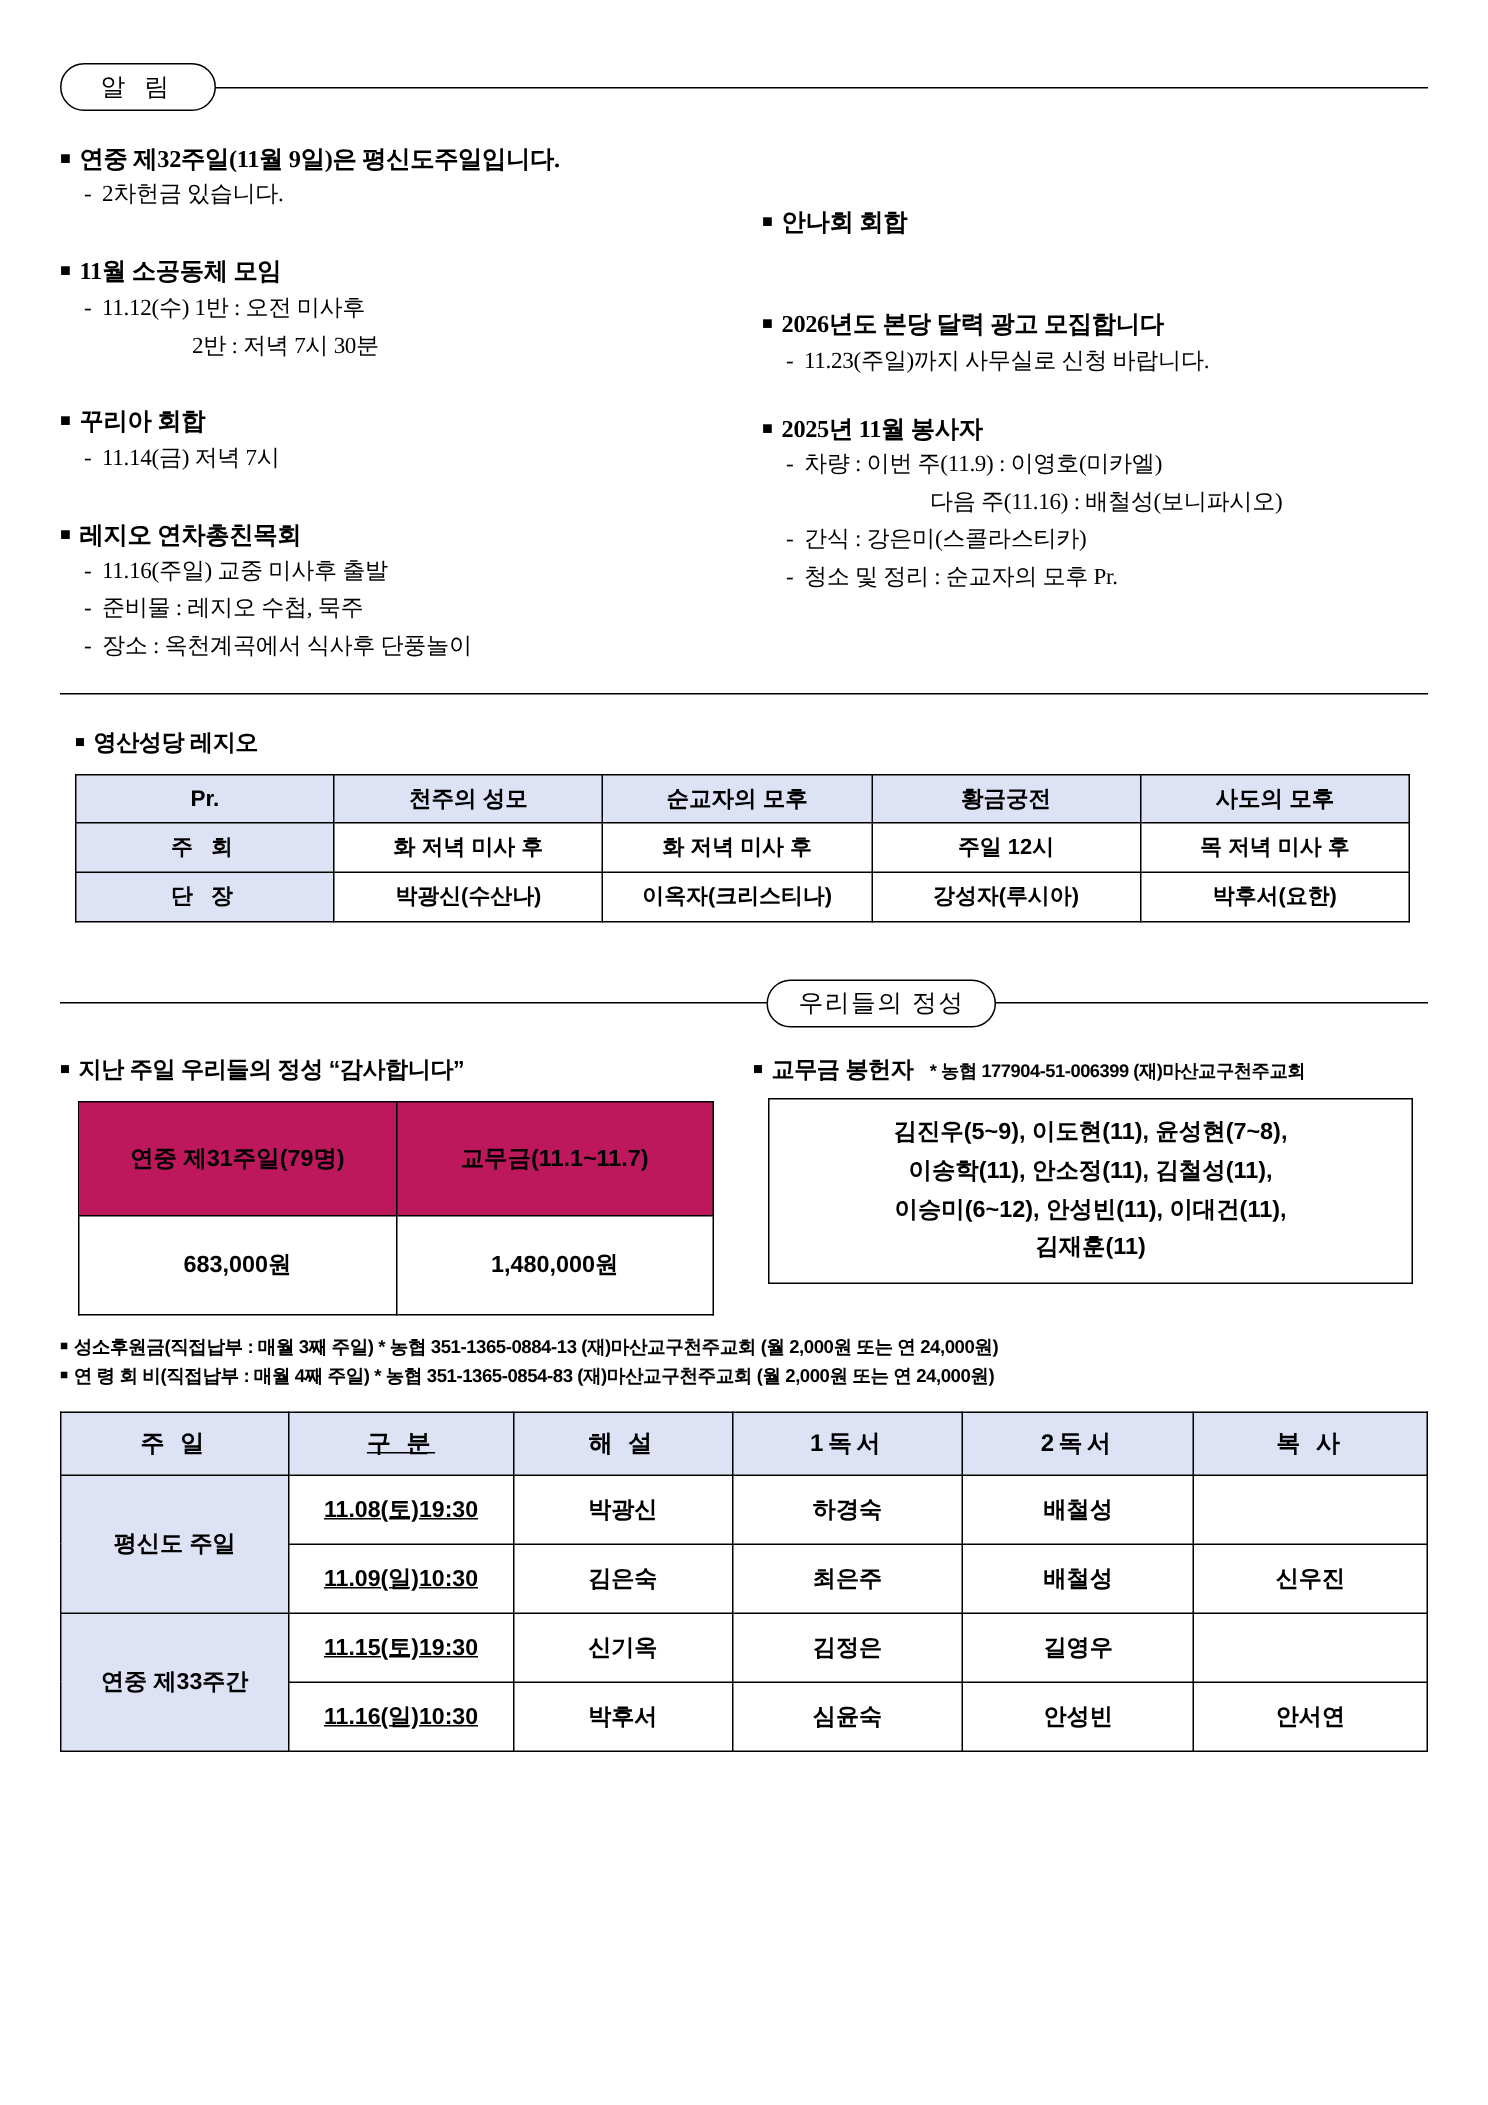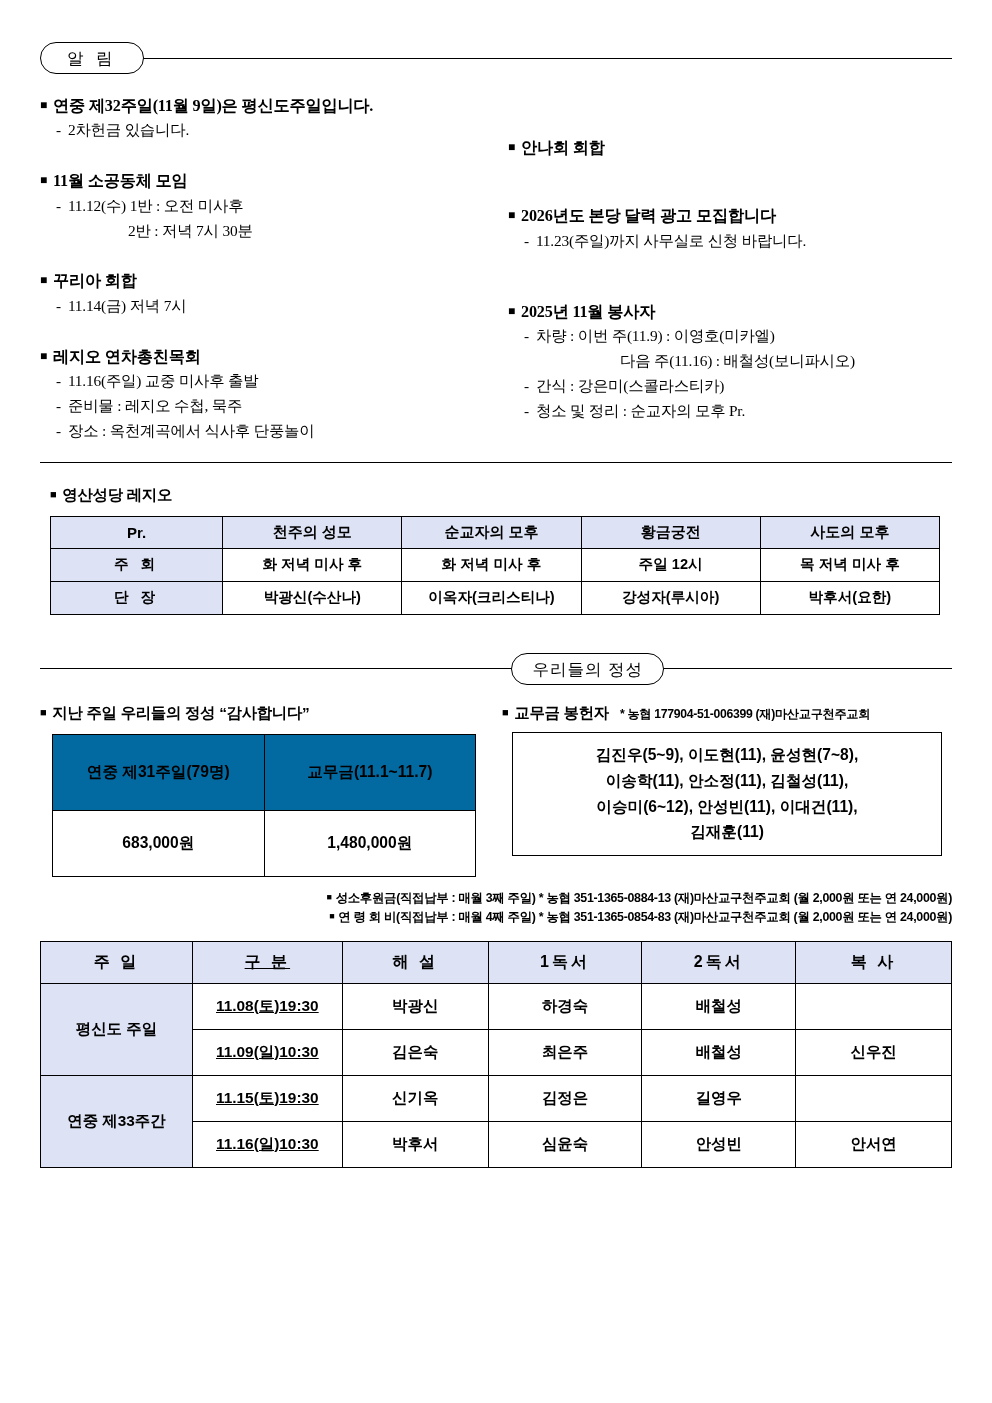--- a/index.html
+++ b/index.html
@@ -73,42 +73,42 @@
 
   
   .legio { width: 890px; margin-left: 10px; }
   .legio td { height: 33px; font-size: 14.6px; }
   .legio .c0 { width: 172px; }
   .legio .cx { width: 179px; }
 
   
   .offer { width: 424px; }
   .offer td { font-size: 15.6px; }
-  .offer .h { height: 76px; background: #0369a1; }
+  .offer .h { height: 76px; background: #be185d; }
   .offer .v { height: 66px; }
 
   
   .donor-box {
     width: 430px; border: 1.3px solid #000;
     padding: 9px 6px 10px; text-align: center;
   }
   .donor-line { font-size: 15.6px; font-weight: bold; line-height: 1.66; white-space: nowrap; }
 
   
   .lit { width: 912px; }
   .lit td { height: 46px; font-size: 15.4px; }
   .lit th { height: 42px; font-size: 16px; letter-spacing: 3px; }
   .lit .cw0 { width: 152px; }
   .lit .cw1 { width: 150px; text-decoration: underline; }
   .lit .cw2 { width: 146px; }
   .lit .cw3 { width: 154px; }
   .lit .cw4 { width: 154px; }
   .lit .cw5 { width: 156px; }
 
-  .fine { font-size: 12.4px; font-weight: bold; line-height: 1.52; white-space: nowrap; letter-spacing: -0.3px; text-align: right; }
+  .fine { font-size: 12.4px; font-weight: bold; line-height: 1.52; white-space: nowrap; letter-spacing: -0.3px; }
   .fine .sq { font-size: 9px; vertical-align: 2px; margin-right: 4px; }
 
   .small-title { font-size: 15.4px; font-weight: bold; white-space: nowrap; letter-spacing: -0.3px; }
   .small-title .sq { font-size: 11px; vertical-align: 2px; margin-right: 6px; }
   .acct { font-size: 12.2px; font-weight: bold; letter-spacing: -0.3px; }
 </style>
 </head>
 <body>
 
 <div class="page">
@@ -137,21 +137,21 @@
           <div class="b-title"><span class="sq">■</span><span>레지오 연차총친목회</span></div>
           <div class="b-sub"><span class="dash">‐</span><span>11.16(주일)  교중  미사후  출발</span></div>
           <div class="b-sub"><span class="dash">‐</span><span>준비물 :  레지오  수첩,  묵주</span></div>
           <div class="b-sub"><span class="dash">‐</span><span>장소 :  옥천계곡에서  식사후  단풍놀이</span></div>
         </div>
       </div>
     <div class="ann-col right" id="ann-right" style="padding-top: 42px;">
         <div class="blk" style="margin-bottom: 44px;">
           <div class="b-title"><span class="sq">■</span><span>안나회 회합</span></div>
         </div>
-        <div class="blk" style="margin-bottom: 46px;">
+        <div class="blk" style="margin-bottom: 20px;">
           <div class="b-title"><span class="sq">■</span><span>2026년도 본당 달력 광고 모집합니다</span></div>
           <div class="b-sub"><span class="dash">‐</span><span>11.23(주일)까지  사무실로  신청  바랍니다.</span></div>
         </div>
         <div class="blk" style="margin-bottom: 0px;">
           <div class="b-title"><span class="sq">■</span><span>2025년 11월 봉사자</span></div>
           <div class="b-sub"><span class="dash">‐</span><span>차량 :  이번  주(11.9) :  이영호(미카엘)</span></div>
           <div class="b-sub indent2"><span>다음  주(11.16) :  배철성(보니파시오)</span></div>
           <div class="b-sub"><span class="dash">‐</span><span>간식 :  강은미(스콜라스티카)</span></div>
           <div class="b-sub"><span class="dash">‐</span><span>청소 및  정리 :  순교자의  모후  Pr.</span></div>
         </div>

